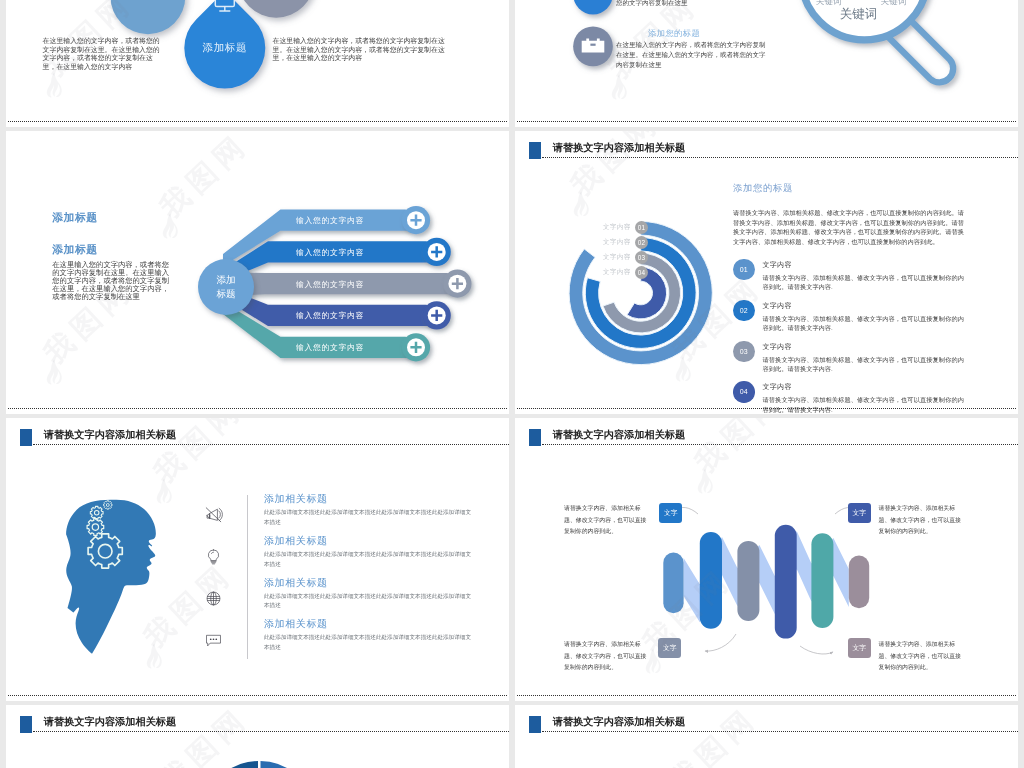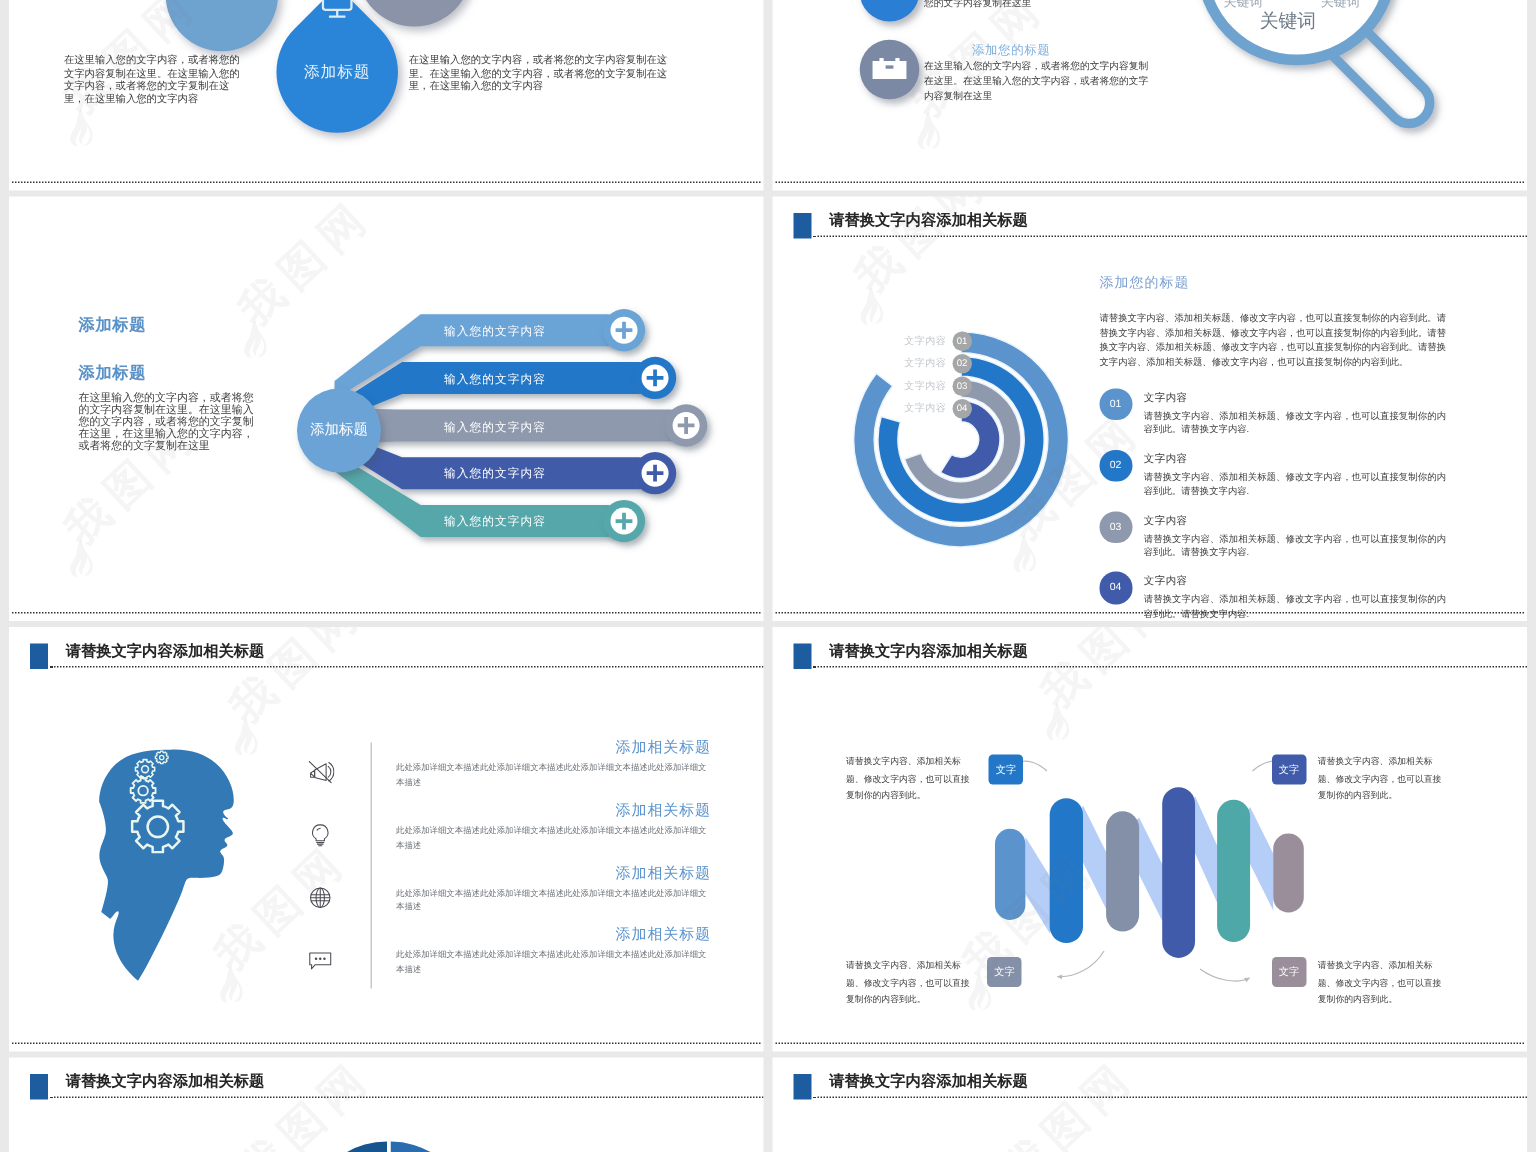--- a/index.html
+++ b/index.html
@@ -44,21 +44,21 @@
   .s3-b{font-size:7.3px;color:#3d3d3d;line-height:8px;}
   .s3-svg{position:absolute;left:216px;top:72px;}
   .s3-lbl{position:absolute;font-size:7.8px;color:#fff;white-space:nowrap;letter-spacing:.7px;z-index:6;}
   .s3-l1{left:290px;top:84.2px;}
   .s3-l2{left:290px;top:116px;}
   .s3-l3{left:290px;top:147.6px;}
   .s3-l4{left:290px;top:179.4px;}
   .s3-l5{left:290px;top:211.3px;}
   .s3-circ{position:absolute;left:192px;top:128px;width:56px;height:56px;border-radius:50%;
      background:#6ba3d6;color:#fff;font-size:9.6px;line-height:1.5;display:flex;
-     align-items:center;justify-content:center;z-index:5;
+     flex-direction:column;align-items:center;justify-content:center;z-index:5;
      box-shadow:2px 3px 5px rgba(70,80,95,.35);}
 
   
   .s4-chart{position:absolute;left:0;top:0;}
   .s4-legend{position:absolute;left:73px;top:89px;width:60px;z-index:3;}
   .s4-lg{position:relative;height:14.94px;display:flex;align-items:center;justify-content:flex-end;}
   .s4-lgt{font-size:6.7px;color:#c3c7cc;margin-right:4px;letter-spacing:.3px;}
   .s4-lgn{display:inline-block;width:13.2px;height:13.2px;border-radius:50%;background:#a5a6a8;
           color:#fff;font-size:6.4px;line-height:13.4px;text-align:center;}
   .s4-right{position:absolute;left:218px;top:53px;width:231px;}
@@ -72,21 +72,21 @@
   .s4-it{font-size:7px;color:#3a3a3a;margin-top:1px;margin-bottom:3px;letter-spacing:.3px;}
   .s4-ib{font-size:6.24px;color:#3c3c3c;line-height:9.4px;text-align:justify;}
 
   
   .s5-head{position:absolute;left:52px;top:72px;}
   .s5-vline{position:absolute;left:240.7px;top:77px;width:1px;height:164px;background:#c8c8cc;}
   .s5-items{position:absolute;left:198px;top:76px;width:270px;}
   .s5-row{display:flex;height:41.8px;}
   .s5-ic{flex:0 0 auto;width:19px;height:19px;margin-top:11px;}
   .s5-txt{margin-left:41px;flex:1;}
-  .s5-t{font-size:10px;color:#5a93cc;letter-spacing:.6px;margin-bottom:4px;line-height:1;text-align:right;}
+  .s5-t{font-size:10px;color:#5a93cc;letter-spacing:.6px;margin-bottom:4px;line-height:1;}
   .s5-b{font-size:5.6px;color:#6c7278;line-height:1.75;}
 
   
   .s6-graph{position:absolute;left:0;top:0;}
   .s6-badge{position:absolute;width:22.6px;height:20px;border-radius:3px;color:#fff;
             font-size:6.8px;display:flex;align-items:center;justify-content:center;}
   .s6-b1{left:144.4px;top:84.5px;background:#2277c8;}
   .s6-b2{left:333px;top:84.5px;background:#3f5ba9;}
   .s6-b3{left:143.4px;top:220.1px;background:#8490a8;}
   .s6-b4{left:333px;top:220.1px;background:#9b8e9b;}

